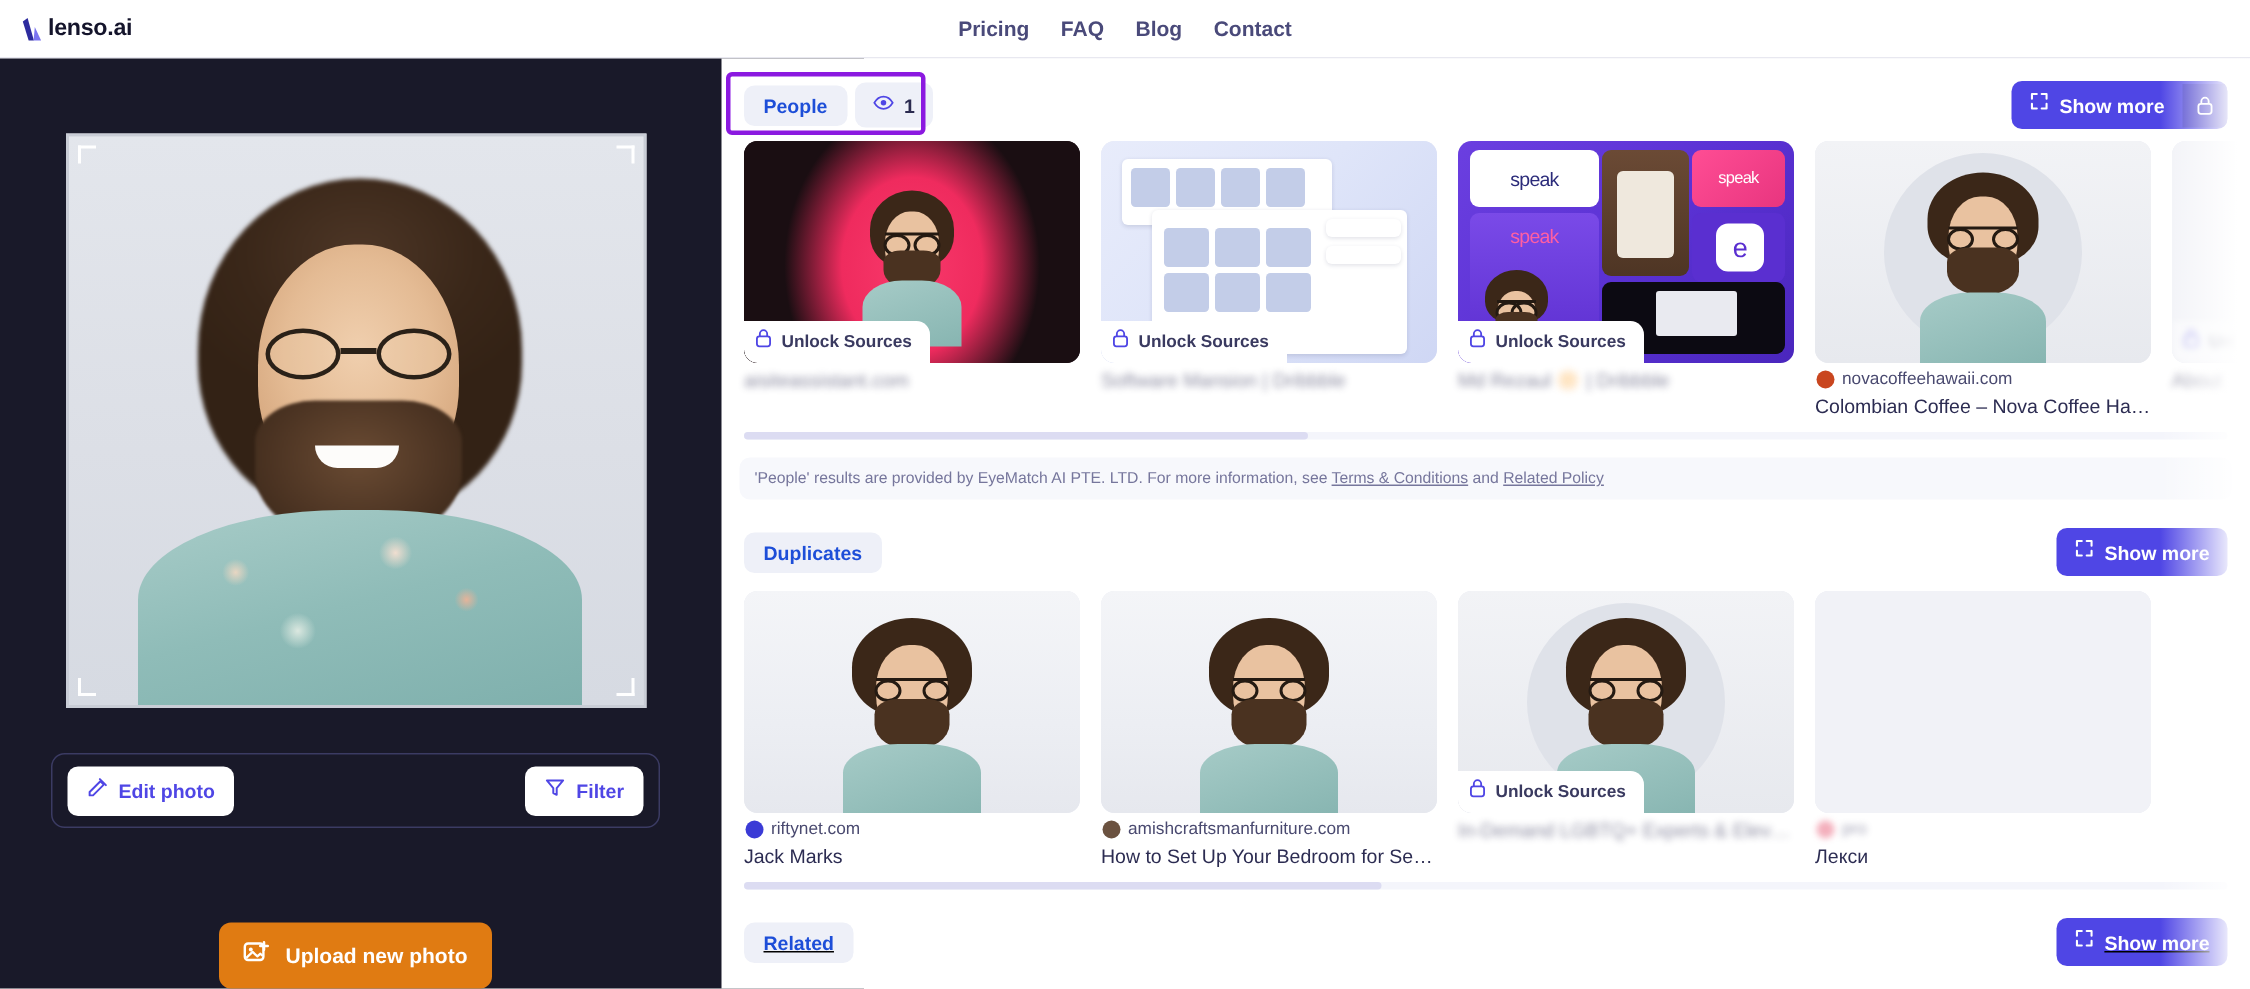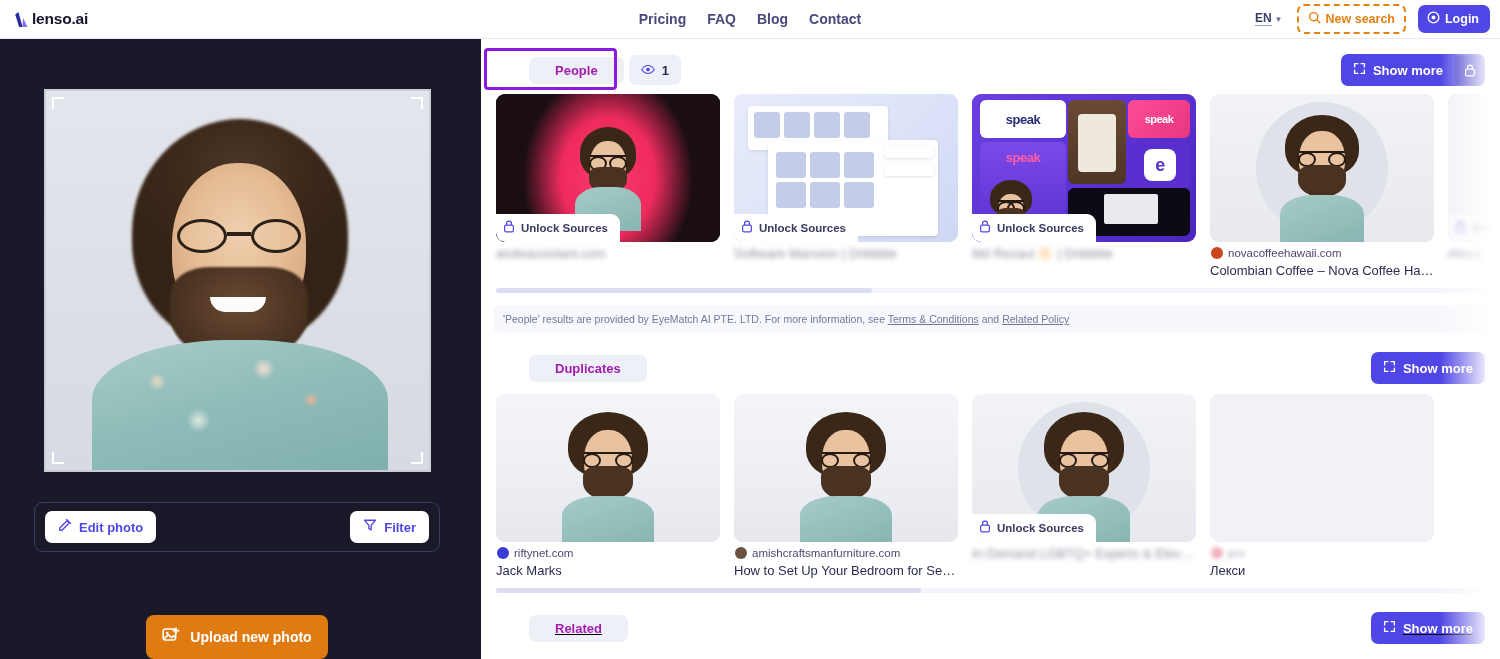--- a/index.html
+++ b/index.html
@@ -146,22 +146,22 @@
   .content {
     position: absolute; top: 39px; left: 481px; width: 1019px; height: 620px;
     background: #ffffff; overflow: hidden;
   }
   .section-head {
     display: flex; align-items: center; justify-content: space-between;
     padding: 0 15px 0 15px; height: 34px;
   }
   .tab-group { display: flex; align-items: center; gap: 5px; }
   .tab-chip {
-    background: #eef0f8; border-radius: 7px; padding: 6px 26px;
-    font-size: 13px; font-weight: 600; color: #a21caf; cursor: pointer; margin-left: 33px;
+    background: #eef0f8; border-radius: 7px; padding: 6px 13px;
+    font-size: 13px; font-weight: 600; color: #1d4ed8; cursor: pointer;
   }
   .count-chip {
     background: #eef0f8; border-radius: 7px; padding: 6px 12px;
     display: flex; align-items: center; gap: 7px; cursor: pointer;
   }
   .count-num { font-size: 13px; font-weight: 600; color: #2b2b50; }
   .highlight-box {
     position: absolute; border: 3px solid #8b19e0; border-radius: 4px;
     pointer-events: none;
   }
@@ -271,21 +271,21 @@
     position: absolute; background: #fff; border-radius: 4px;
     box-shadow: 0 1px 3px rgba(40,50,90,0.14);
   }
   .ui-tile { position: absolute; border-radius: 3px; background: #c3cde8; }
   .art-speak {
     position: absolute; inset: 0;
     background: linear-gradient(135deg,#6b3fe0 0%,#5b32d4 50%,#4a26bd 100%);
   }
   .sp-box { position: absolute; border-radius: 6px; }
   .sp-word {
-    font-size: 13px; font-weight: 700; letter-spacing: -0.5px;
+    font-size: 13px; font-weight: 400; letter-spacing: -0.5px;
     font-family: "Liberation Sans", sans-serif;
   }
   .art-portrait {
     position: absolute; inset: 0;
     background: linear-gradient(180deg,#f2f3f6 0%,#e7e9ee 100%);
   }
   .pt-circle {
     position: absolute; left: 50%; top: 50%; transform: translate(-50%,-50%);
     width: 132px; height: 132px; border-radius: 50%;
     background: #dfe2e9;
@@ -315,44 +315,20 @@
     <span class="brand-name">lenso.ai</span>
   </div>
 
   <nav class="nav">
     <span class="nav-link">Pricing</span>
     <span class="nav-link">FAQ</span>
     <span class="nav-link">Blog</span>
     <span class="nav-link">Contact</span>
   </nav>
 
-  <div class="header-right">
-    <div class="lang">
-      <span class="lang-code">EN</span>
-      <span class="chev">▼</span>
-    </div>
-    <div class="new-search">
-      <span>
-        <svg width="13" height="13" viewBox="0 0 16 16">
-          <circle cx="7" cy="7" r="5" fill="none" stroke="#e2820f" stroke-width="1.8"></circle>
-          <line x1="10.8" y1="10.8" x2="14.5" y2="14.5" stroke="#e2820f" stroke-width="1.8" stroke-linecap="round"></line>
-        </svg>
-      </span>
-      <span class="new-search-label">New search</span>
-    </div>
-    <div class="login-btn">
-      <span>
-        <svg width="13" height="13" viewBox="0 0 16 16">
-          <circle cx="8" cy="8" r="6.6" fill="none" stroke="#fff" stroke-width="1.6"></circle>
-          <circle cx="8" cy="8" r="2.4" fill="#fff"></circle>
-        </svg>
-      </span>
-      <span class="login-label">Login</span>
-    </div>
-  </div>
 </div>
 
 <div class="sidebar">
 
   <div class="photo-frame">
     <div class="photo-img">
       <div class="face-hair"></div>
       <div class="face-skin"></div>
       <div class="beard"></div>
       <div class="mouth"></div>

